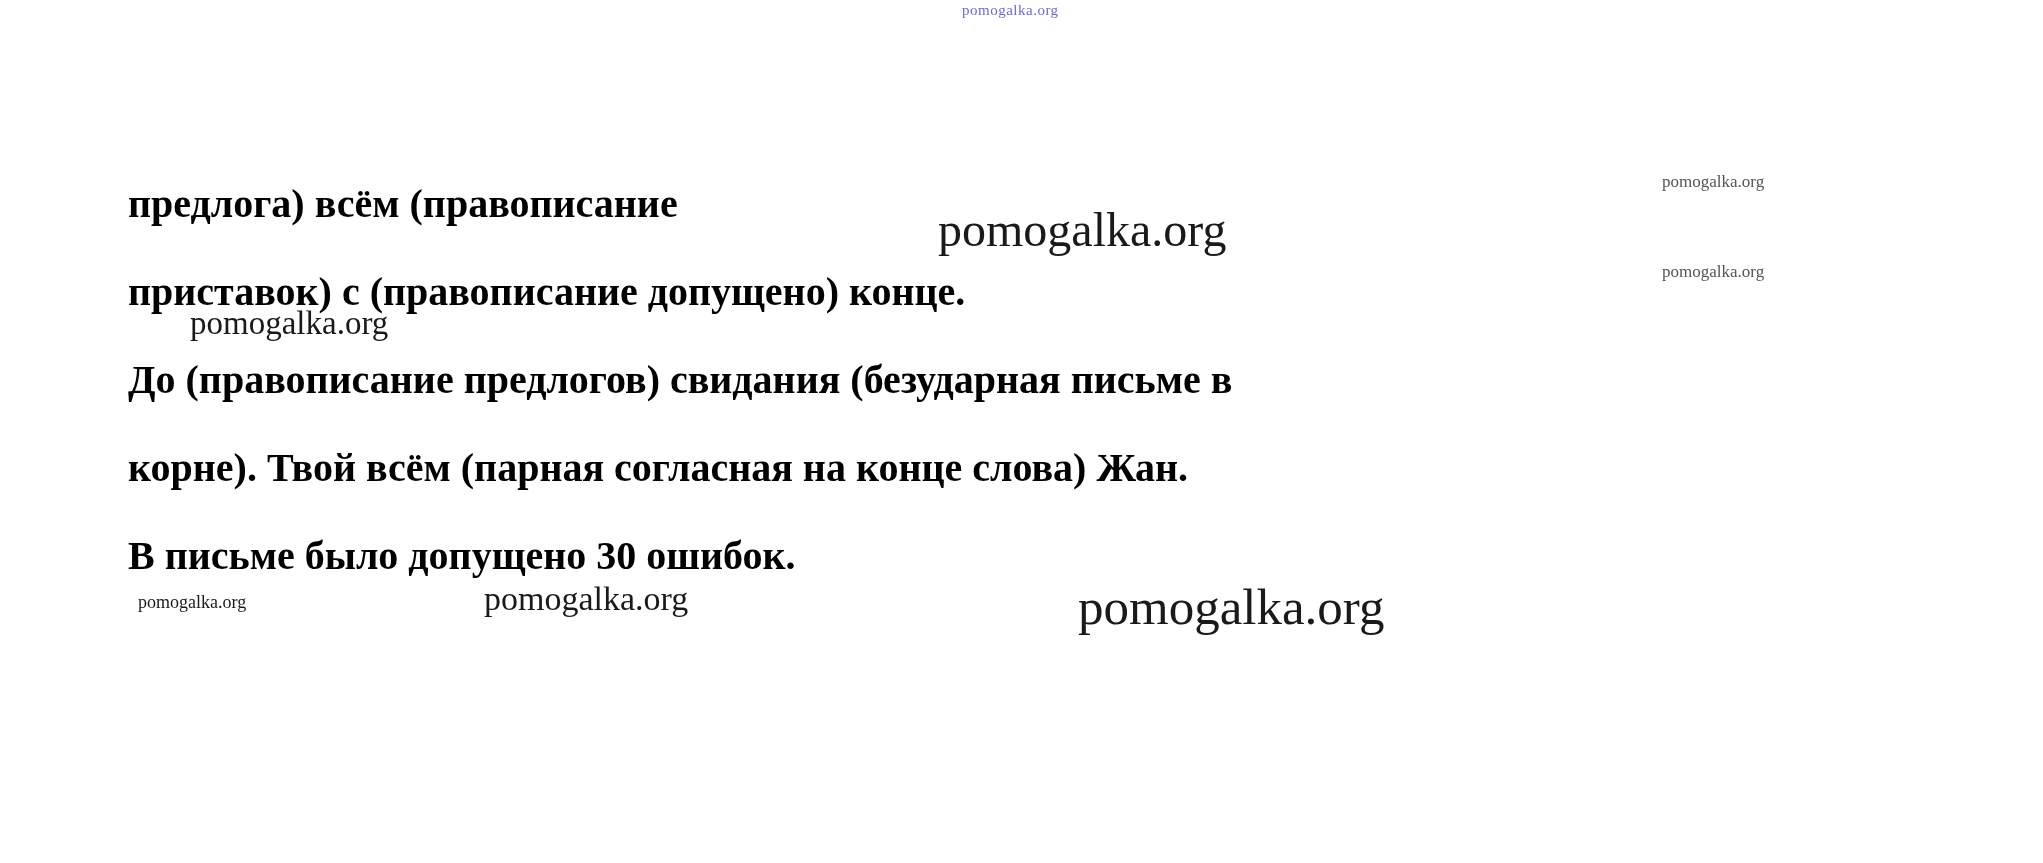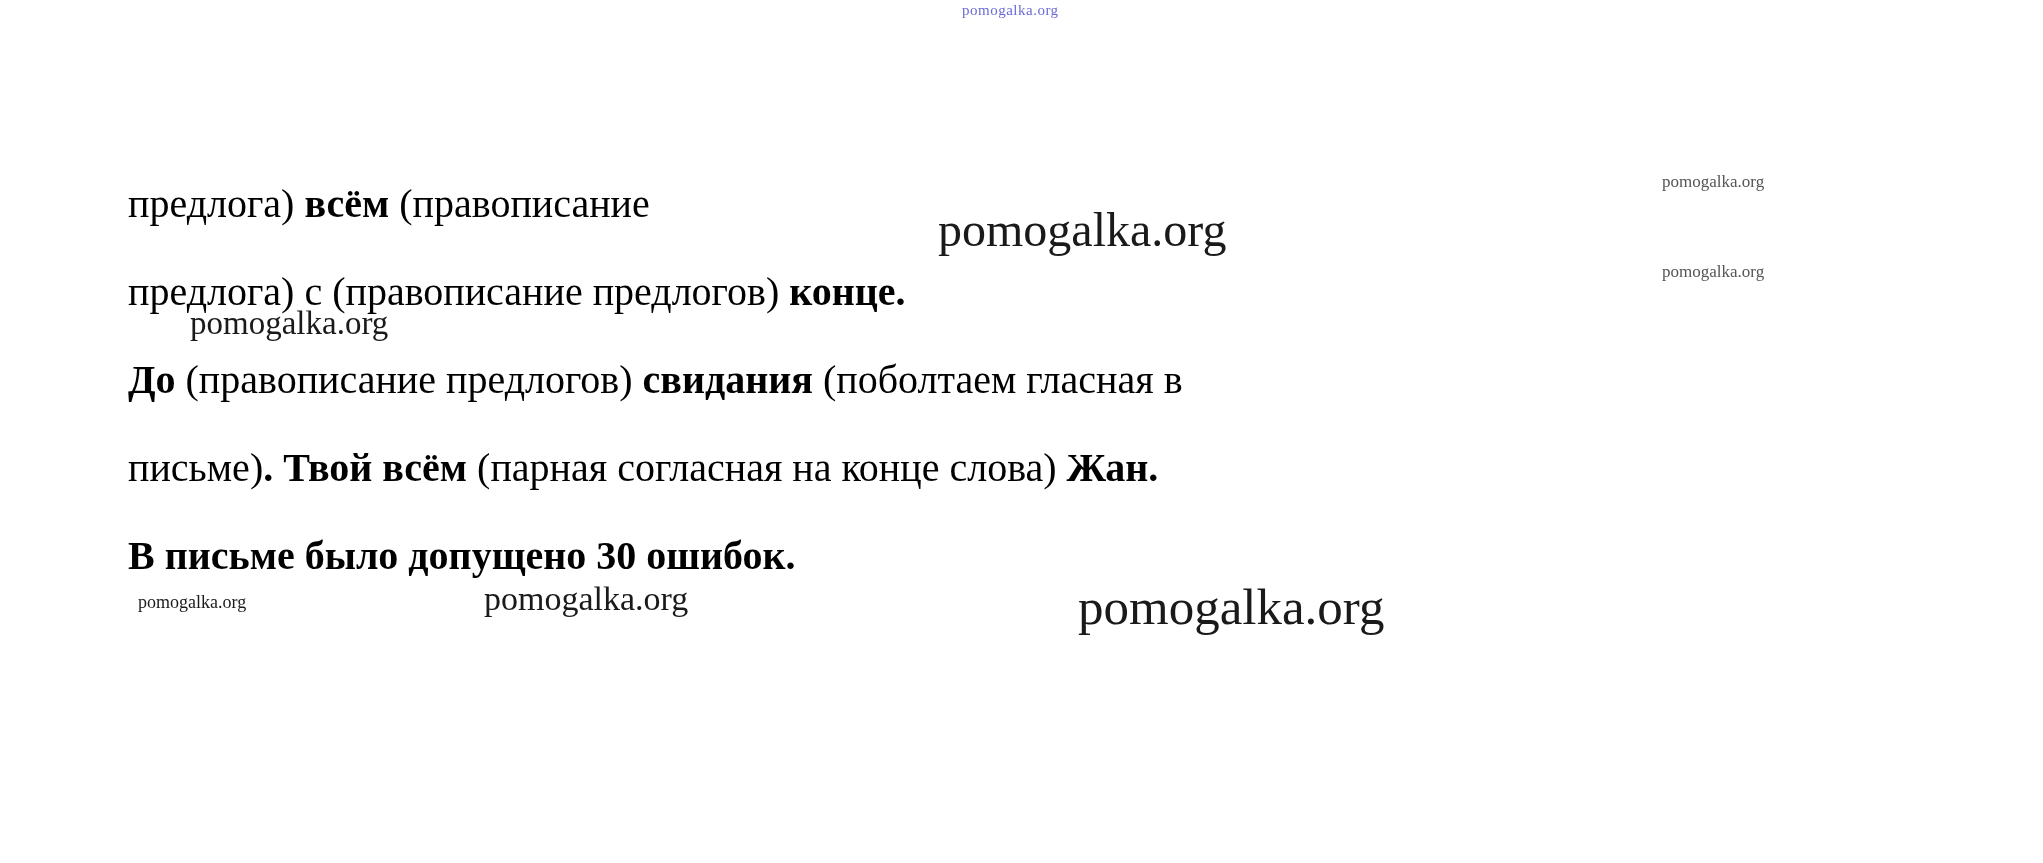--- a/index.html
+++ b/index.html
@@ -42,21 +42,21 @@
     top: 160px;
     width: 1700px;
   }
   .line {
     font-family: "Liberation Serif", serif;
     font-size: 40px;
     line-height: 88px;
     color: #000000;
     white-space: nowrap;
   }
-  .b { font-weight: normal; text-align: right; }
+  .b { font-weight: bold; text-align: right; }
   .n { font-weight: bold; }
 
   
   .wm {
     position: absolute;
     color: #1a1a1a;
     font-family: "Liberation Serif", serif;
     white-space: nowrap;
     pointer-events: none;
   }
@@ -107,29 +107,29 @@
   <div class="wm-top">pomogalka.org</div>
 
   <div class="text-block">
 
     <div class="line">
       <span class="b">предлога) </span><span class="n">всём </span><span class="b">(правописание</span>
     </div>
 
 
     <div class="line">
-      <span class="b">предлога) с (правописание предлогов) </span><span class="n">конце.</span>
+      <span class="b">приставок) с (правописание допущено) </span><span class="n">конце.</span>
     </div>
 
     <div class="line">
-      <span class="n">До </span><span class="b">(правописание предлогов) </span><span class="n">свидания </span><span class="b">(поболтаем гласная в</span>
+      <span class="n">До </span><span class="b">(правописание предлогов) </span><span class="n">свидания </span><span class="b">(безударная письме в</span>
     </div>
 
     <div class="line">
-      <span class="b">письме)</span><span class="n">. Твой всём </span><span class="b">(парная согласная на конце слова) </span><span class="n">Жан.</span>
+      <span class="b">корне)</span><span class="n">. Твой всём </span><span class="b">(парная согласная на конце слова) </span><span class="n">Жан.</span>
     </div>
 
     <div class="line">
       <span class="n">В письме было допущено 30 ошибок.</span>
     </div>
 
   </div>
 
   <div class="wm wm-big1">pomogalka.org</div>
   <div class="wm wm-grey wm-small1">pomogalka.org</div>

